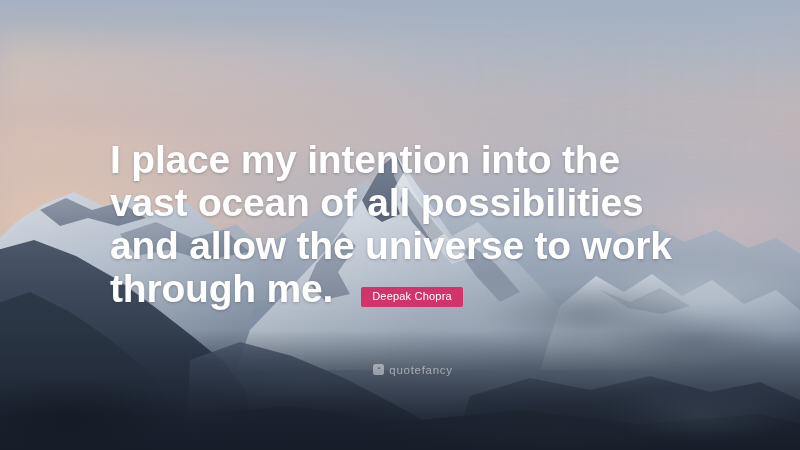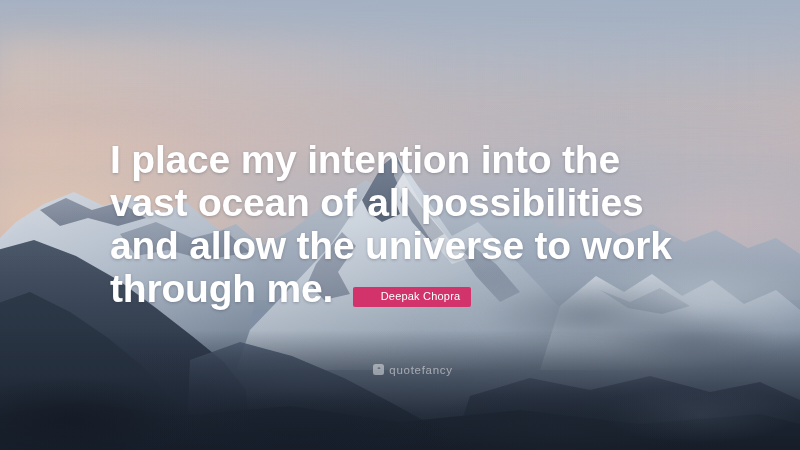--- a/index.html
+++ b/index.html
@@ -211,21 +211,21 @@
     width: 800px;
     text-align: center;
   }
   .author-badge {
     display: inline-block;
     background: #d2336a;
     color: #ffffff;
     font-size: 11px;
     font-weight: 400;
     letter-spacing: 0.2px;
-    padding: 4px 11px 5px 28px;
+    padding: 4px 11px 5px 11px;
     border-radius: 2px;
     line-height: 11px;
     margin-left: 24px;
   }
 
   .watermark {
     position: absolute;
     left: 0;
     top: 364px;
     width: 800px;

